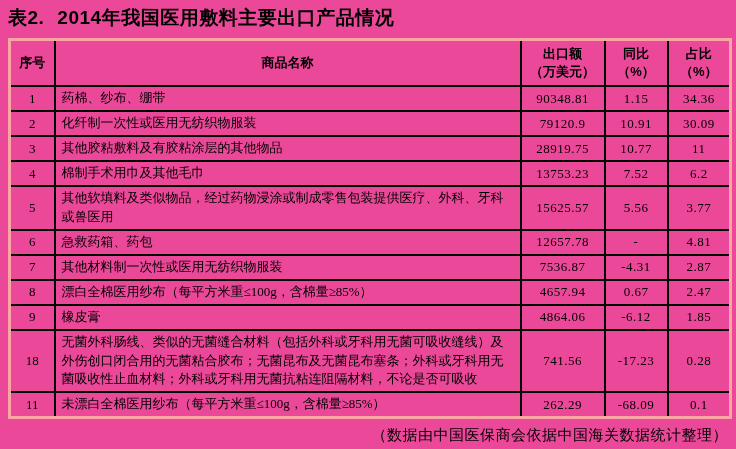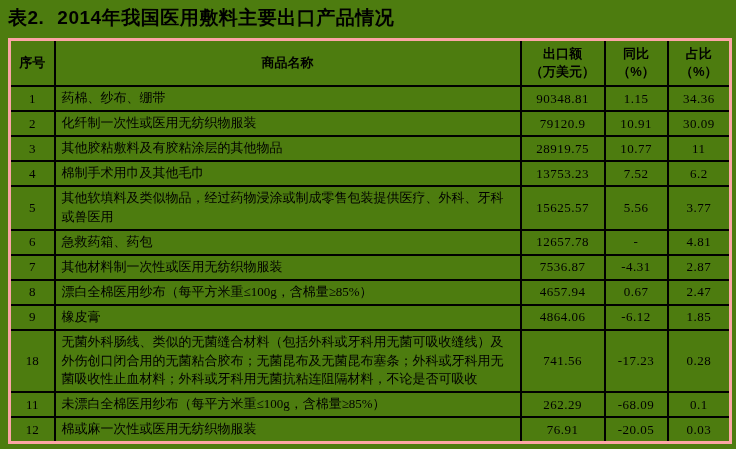--- a/index.html
+++ b/index.html
@@ -4,21 +4,21 @@
 <style>
   html, body {
     margin: 0;
     padding: 0;
     background: #ffffff;
   }
   .page {
     position: relative;
     width: 736px;
     height: 449px;
-    background: #4d7c0f;
+    background: #ec4899;
     color: #000000;
     font-family: "Liberation Serif", serif;
     overflow: hidden;
   }
   .doc-title {
     position: absolute;
     left: 8px;
     top: 5px;
     font-family: "Liberation Sans", sans-serif;
     font-weight: bold;
@@ -184,24 +184,18 @@
         <td class="cell-num">-17.23</td>
         <td class="cell-num">0.28</td>
       </tr>
       <tr>
         <td class="cell-no">11</td>
         <td class="cell-name">未漂白全棉医用纱布（每平方米重≤100g，含棉量≥85%）</td>
         <td class="cell-num">262.29</td>
         <td class="cell-num">-68.09</td>
         <td class="cell-num">0.1</td>
       </tr>
-      <tr>
-        <td class="cell-no">12</td>
-        <td class="cell-name">棉或麻一次性或医用无纺织物服装</td>
-        <td class="cell-num">76.91</td>
-        <td class="cell-num">-20.05</td>
-        <td class="cell-num">0.03</td>
-      </tr>
     </tbody>
   </table>
 
+  <div class="footer-note">（数据由中国医保商会依据中国海关数据统计整理）</div>
 
 </div>
 
 </body></html>

